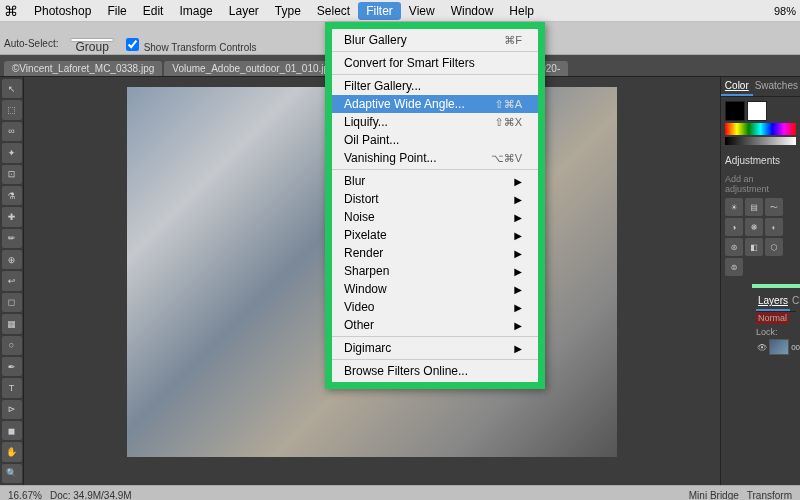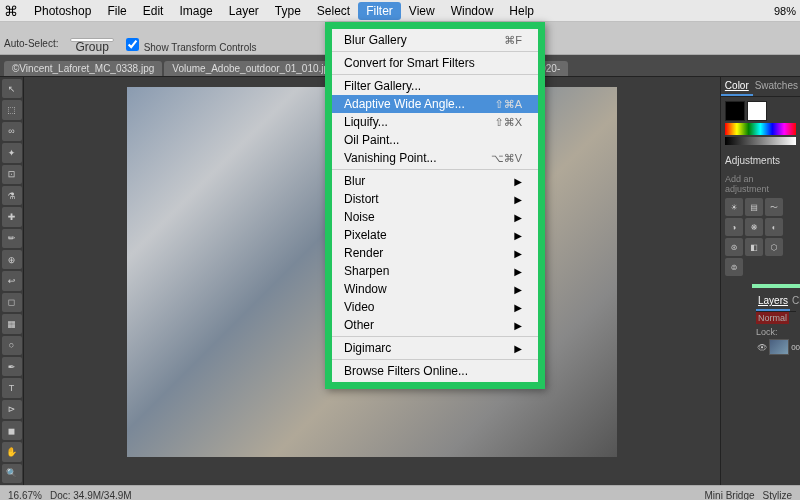--- a/index.html
+++ b/index.html
@@ -388,21 +388,21 @@
       </div>
     </div>
   </div>
 </div>
 
 <div id="statusbar">
   <span>16.67%</span>
   <span>Doc: 34.9M/34.9M</span>
   <span style="flex:1;"></span>
   <span>Mini Bridge</span>
-  <span>Stylize</span>
+  <span>Transform</span>
 </div>
 
 <div id="filter-menu">
 
   <div class="filter-item">
     <span>Blur Gallery</span>
     <span class="shortcut">⌘F</span>
   </div>
   <div class="filter-separator"></div>
   <div class="filter-item">

